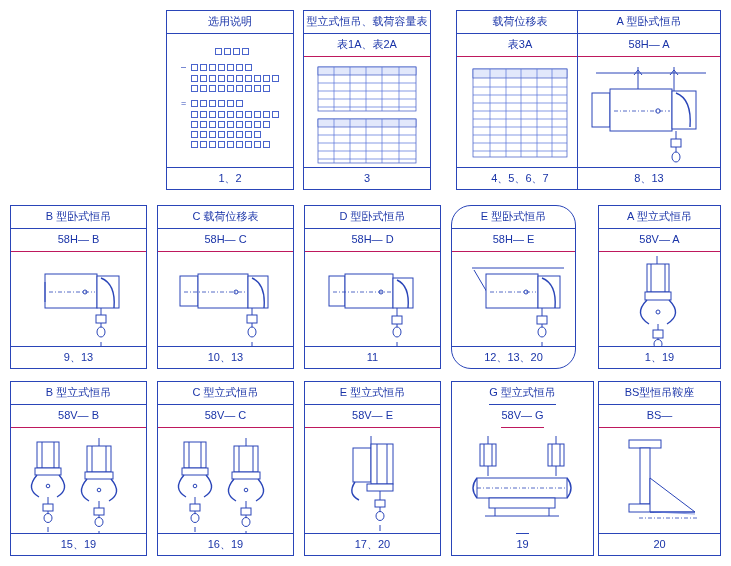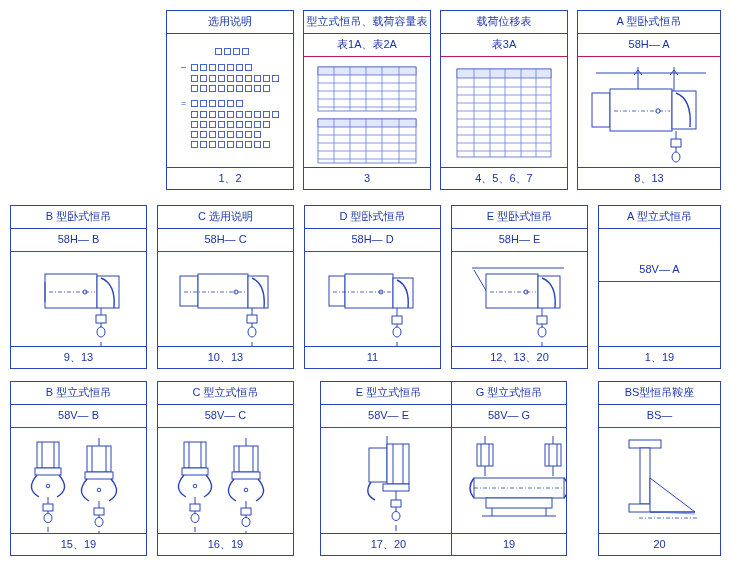--- a/index.html
+++ b/index.html
@@ -226,21 +226,21 @@
             <line x1="46" y1="62" x2="46" y2="106"></line>
           <line x1="62" y1="62" x2="62" y2="106"></line>
             <line x1="78" y1="62" x2="78" y2="106"></line>
           <line x1="95" y1="62" x2="95" y2="106"></line>
         </g>
       </svg>
     </div>
     <div class="ftr">3</div>
   </div>
 
-  <div class="card r1" style="left:440px;width:128px;">
+  <div class="card r1" style="left:456px;width:128px;">
     <div class="hdr">载荷位移表</div>
     <div class="hdr2">表3A</div>
     <div class="body">
       <svg width="126" height="118" viewBox="0 0 126 118">
         <g class="thin">
           <rect x="16" y="12" width="94" height="88" fill="#fff" stroke="#3a55c4"></rect>
           <rect x="16" y="12" width="94" height="9" fill="#e2e8fb" stroke="#3a55c4"></rect>
           <line x1="16" y1="30" x2="110" y2="30"></line>
             <line x1="16" y1="38" x2="110" y2="38"></line>
           <line x1="16" y1="46" x2="110" y2="46"></line>
@@ -306,21 +306,21 @@
           <path d="M86 80 a4 5 0 1 0 8 0 a4 5 0 1 0 -8 0" class="fill-w"></path>
           <line x1="90" y1="90" x2="90" y2="95"></line>
           <line x1="38" y1="40" x2="84" y2="40" class="dash"></line>
         </g>
       </svg>
     </div>
     <div class="ftr">9、13</div>
   </div>
 
   <div class="card r2" style="left:157px;width:137px;">
-    <div class="hdr">C 选用说明</div>
+    <div class="hdr">C 载荷位移表</div>
     <div class="hdr2">58H— C</div>
     <div class="body">
       <svg width="135" height="100" viewBox="0 0 135 100">
         <g class="ln">
           <rect x="22" y="24" width="18" height="30" class="fill-w"></rect>
           <rect x="40" y="22" width="50" height="34" class="fill-w"></rect>
           <rect x="90" y="24" width="20" height="32" class="fill-w"></rect>
           <path d="M94 26 q14 6 12 30" class="ln2"></path>
           <circle cx="78" cy="40" r="2" class="fill-w"></circle>
           <line x1="94" y1="56" x2="94" y2="63"></line>
@@ -351,21 +351,21 @@
           <line x1="92" y1="72" x2="92" y2="80"></line>
           <path d="M88 80 a4 5 0 1 0 8 0 a4 5 0 1 0 -8 0" class="fill-w"></path>
           <line x1="92" y1="90" x2="92" y2="95"></line>
           <line x1="28" y1="40" x2="86" y2="40" class="dash"></line>
         </g>
       </svg>
     </div>
     <div class="ftr">11</div>
   </div>
 
-  <div class="card r2" style="left:451px;width:137px;">
+  <div class="card r2" style="left:451px;width:125px;border-radius:20px;">
     <div class="hdr">E 型卧式恒吊</div>
     <div class="hdr2">58H— E</div>
     <div class="body">
       <svg width="135" height="100" viewBox="0 0 135 100">
         <g class="ln">
           <line x1="20" y1="16" x2="112" y2="16"></line>
           <path d="M22 18 L42 52" class="ln"></path>
           <rect x="34" y="22" width="52" height="34" class="fill-w"></rect>
           <rect x="86" y="24" width="22" height="32" class="fill-w"></rect>
           <path d="M90 26 q15 6 13 30" class="ln2"></path>
@@ -375,21 +375,21 @@
           <line x1="90" y1="72" x2="90" y2="80"></line>
           <path d="M86 80 a4 5 0 1 0 8 0 a4 5 0 1 0 -8 0" class="fill-w"></path>
           <line x1="90" y1="90" x2="90" y2="95"></line>
           <line x1="38" y1="40" x2="84" y2="40" class="dash"></line>
         </g>
       </svg>
     </div>
     <div class="ftr">12、13、20</div>
   </div>
 
-  <div class="card r2" style="left:598px;width:123px;gap:30px;">
+  <div class="card r2" style="left:598px;width:123px;">
     <div class="hdr">A 型立式恒吊</div>
     <div class="hdr2">58V— A</div>
     <div class="body">
       <svg width="121" height="100" viewBox="0 0 121 100">
         <g class="ln">
           <line x1="58" y1="4" x2="58" y2="12"></line>
           <rect x="48" y="12" width="22" height="28" class="fill-w"></rect>
           <line x1="52" y1="12" x2="52" y2="40"></line>
           <line x1="66" y1="12" x2="66" y2="40"></line>
           <rect x="46" y="40" width="26" height="8" class="fill-w"></rect>
@@ -475,21 +475,21 @@
           <rect x="83" y="80" width="10" height="7" class="fill-w"></rect>
           <line x1="88" y1="87" x2="88" y2="94"></line>
           <path d="M84 94 a4 4.5 0 1 0 8 0 a4 4.5 0 1 0 -8 0" class="fill-w"></path>
           <line x1="88" y1="103" x2="88" y2="107"></line>
         </g>
       </svg>
     </div>
     <div class="ftr">16、19</div>
   </div>
 
-  <div class="card r3" style="left:304px;width:137px;margin-left:16px;">
+  <div class="card r3" style="left:304px;width:137px;">
     <div class="hdr">E 型立式恒吊</div>
     <div class="hdr2">58V— E</div>
     <div class="body">
       <svg width="135" height="110" viewBox="0 0 135 110">
         <g class="ln">
           <line x1="66" y1="8" x2="66" y2="20"></line>
           <rect x="48" y="20" width="18" height="34" class="fill-w"></rect>
           <rect x="66" y="16" width="22" height="40" class="fill-w"></rect>
           <line x1="72" y1="16" x2="72" y2="56"></line>
           <line x1="82" y1="16" x2="82" y2="56"></line>
@@ -499,21 +499,21 @@
           <rect x="70" y="72" width="10" height="7" class="fill-w"></rect>
           <line x1="75" y1="79" x2="75" y2="88"></line>
           <path d="M71 88 a4 4.5 0 1 0 8 0 a4 4.5 0 1 0 -8 0" class="fill-w"></path>
           <line x1="75" y1="97" x2="75" y2="103"></line>
         </g>
       </svg>
     </div>
     <div class="ftr">17、20</div>
   </div>
 
-  <div class="card r3" style="left:451px;width:116px;">
+  <div class="card r3" style="left:451px;width:143px;align-items:center;">
     <div class="hdr">G 型立式恒吊</div>
     <div class="hdr2">58V— G</div>
     <div class="body">
       <svg width="135" height="110" viewBox="0 0 135 110">
         <g class="ln">
 
           <line x1="33" y1="8" x2="33" y2="16"></line>
           <rect x="25" y="16" width="16" height="22" class="fill-w"></rect>
           <line x1="29" y1="16" x2="29" y2="38"></line>
           <line x1="37" y1="16" x2="37" y2="38"></line>

